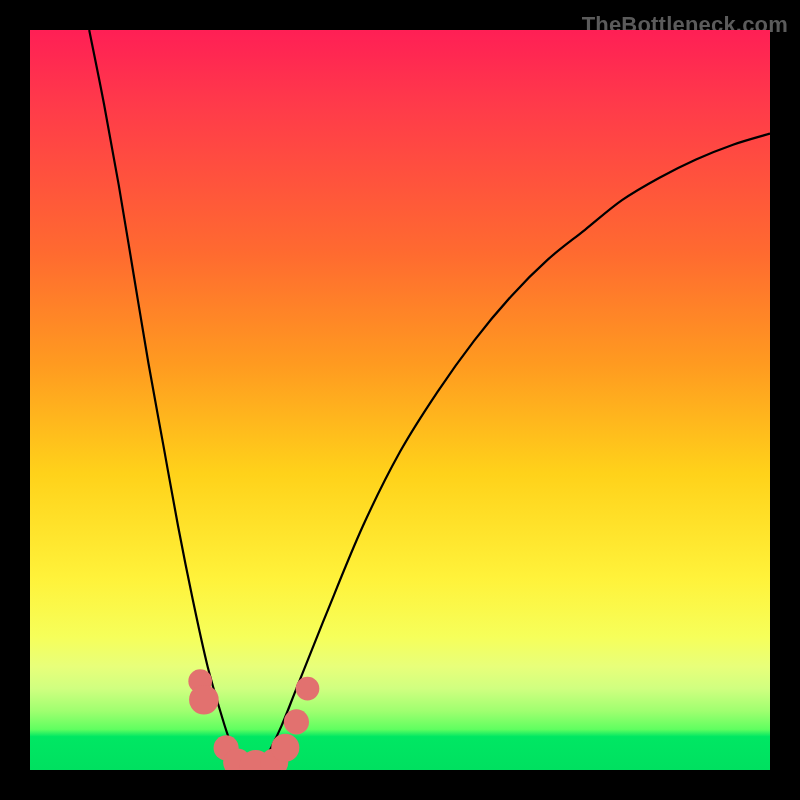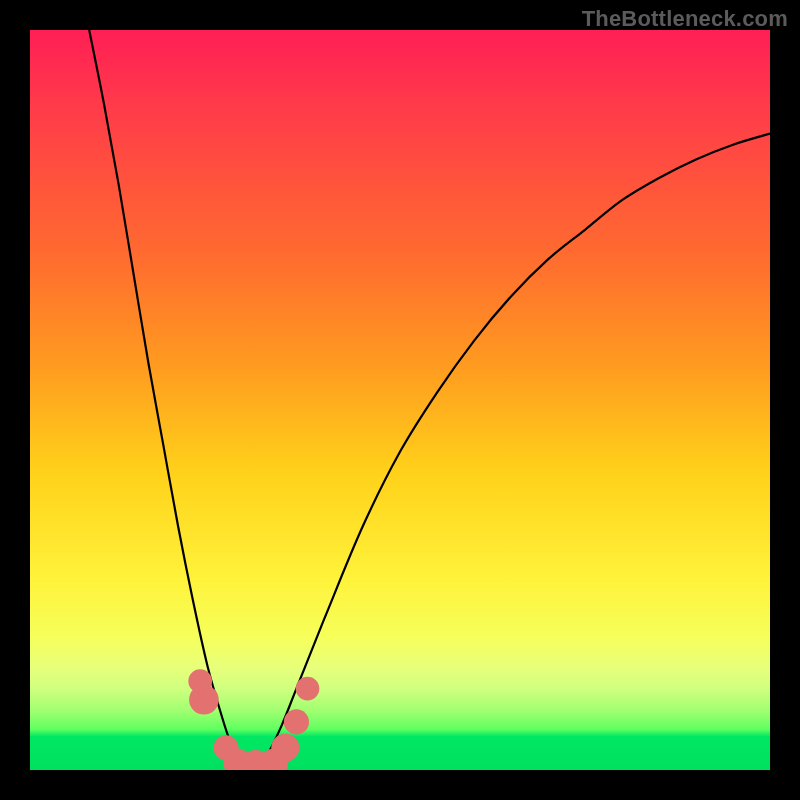--- a/index.html
+++ b/index.html
@@ -36,21 +36,21 @@
       #e8ff7a 86%,
       #d0ff80 89%,
       #a0ff70 92%,
       #60ff60 94.5%,
       #00e763 95.5%,
       #00e060 100%
     );
   }
   .watermark {
     position: absolute;
-    top: 6px;
+    top: 12px;
     right: 12px;
     font-size: 22px;
     font-weight: 600;
     color: #5b5b5b;
     letter-spacing: 0.2px;
     user-select: none;
   }
   svg.curve {
     position: absolute;
     left: 0;

